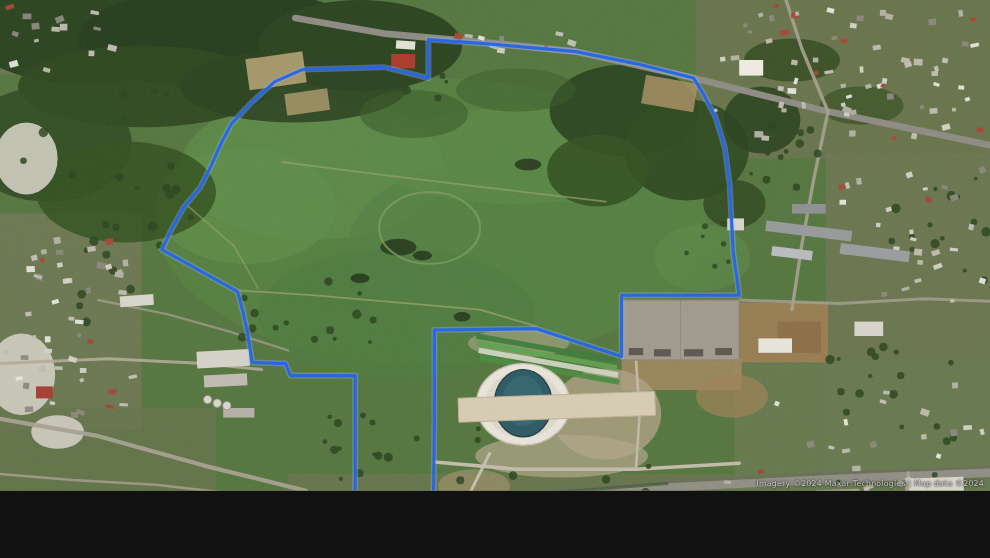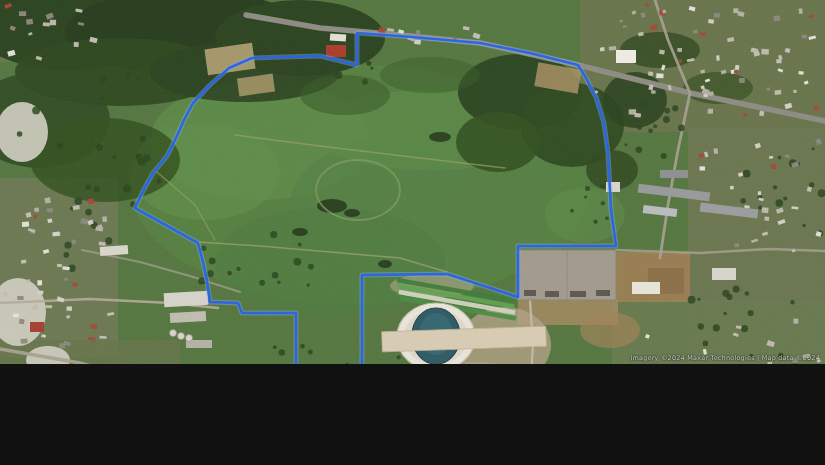--- a/index.html
+++ b/index.html
@@ -1,17 +1,17 @@
 <!DOCTYPE html>
 <html><head>
 <meta charset="utf-8">
 <style>
   html,body{margin:0;padding:0;background:#111;}
   .screen{
-    position:relative;width:825px;height:364px;overflow:hidden;
+    position:relative;width:825px;height:409px;overflow:hidden;
     font-family:"DejaVu Sans",sans-serif;background:#55763f;
   }
   .screen svg{position:absolute;inset:0;display:block;}
   .attribution{
     position:absolute;right:5px;bottom:2px;
     font-size:6.5px;line-height:8px;letter-spacing:.2px;
     color:rgba(255,255,255,.78);
     text-shadow:0 0 2px rgba(0,0,0,.85), 0 0 1px rgba(0,0,0,.9);
     pointer-events:none;white-space:nowrap;
   }

